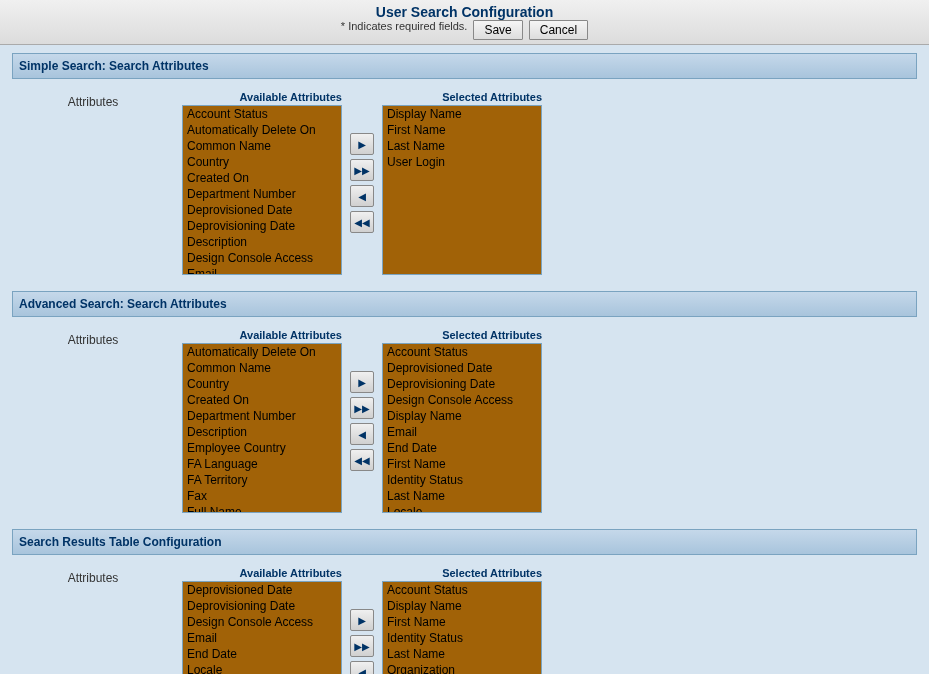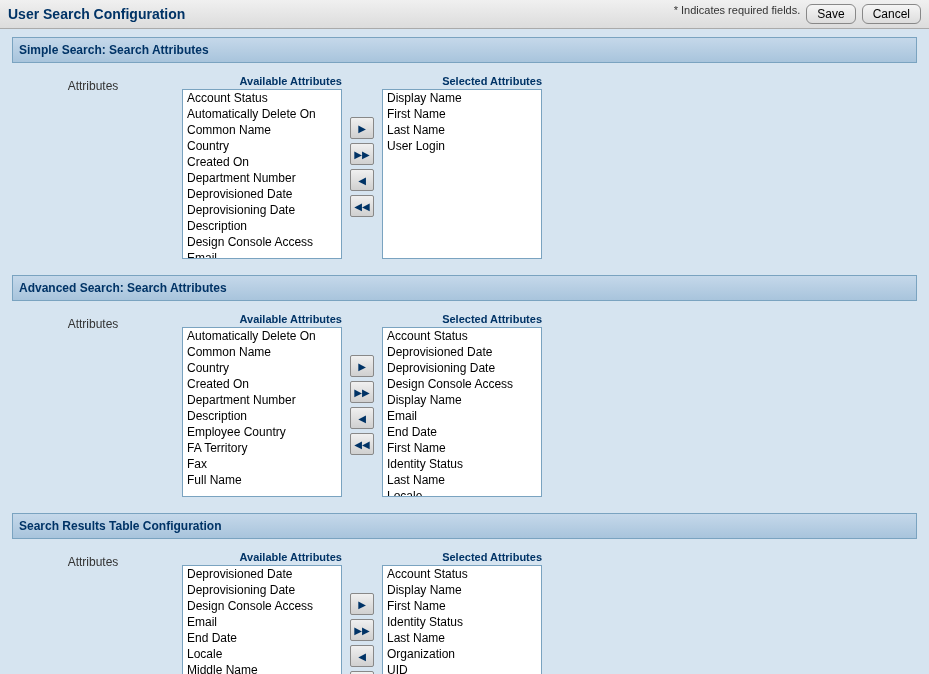--- a/index.html
+++ b/index.html
@@ -22,20 +22,21 @@
     }
     
     .top-bar {
       background: linear-gradient(to bottom, #f0f0f0, #dcdcdc);
       border-bottom: 1px solid #aaa;
       display: flex;
       align-items: center;
       justify-content: space-between;
       padding: 4px 8px;
       min-height: 28px;
+      flex-direction: column;
     }
     .page-title {
       font-size: 14px;
       font-weight: bold;
       color: #003366;
     }
     .top-bar-right {
       display: flex;
       align-items: flex-start;
       gap: 6px;
@@ -43,21 +44,21 @@
     .required-note {
       font-size: 11px;
       color: #333;
     }
     .btn {
       background: linear-gradient(to bottom, #f5f5f5, #ddd);
       border: 1px solid #888;
       padding: 2px 10px;
       font-size: 12px;
       cursor: pointer;
-      border-radius: 6px;
+      border-radius: 1px;
     }
 
     
     .main-content {
       flex: 1;
       overflow-y: auto;
       padding: 8px 12px;
     }
 
     
@@ -99,21 +100,21 @@
     .listbox-label {
       font-size: 11px;
       font-weight: bold;
       color: #003366;
       margin-bottom: 2px;
     }
     .listbox {
       width: 160px;
       height: 170px;
       border: 1px solid #7aa3c0;
-      background: #ffffff;
+      background: #a16207;
       overflow-y: auto;
       font-size: 12px;
     }
     .listbox-item {
       padding: 1px 4px;
       cursor: default;
       white-space: nowrap;
     }
 
     
@@ -208,20 +209,21 @@
             <div class="listbox-wrap">
               <div class="listbox-label">Available Attributes</div>
               <div class="listbox">
                 <div class="listbox-item">Automatically Delete On</div>
                 <div class="listbox-item">Common Name</div>
                 <div class="listbox-item">Country</div>
                 <div class="listbox-item">Created On</div>
                 <div class="listbox-item">Department Number</div>
                 <div class="listbox-item">Description</div>
                 <div class="listbox-item">Employee Country</div>
+                <div class="listbox-item">FA Language</div>
                 <div class="listbox-item">FA Territory</div>
                 <div class="listbox-item">Fax</div>
                 <div class="listbox-item">Full Name</div>
               </div>
             </div>
             <div class="arrow-col">
               <div class="arrow-btn">▶</div>
               <div class="arrow-btn">▶▶</div>
               <div class="arrow-btn">◀</div>
               <div class="arrow-btn">◀◀</div>

